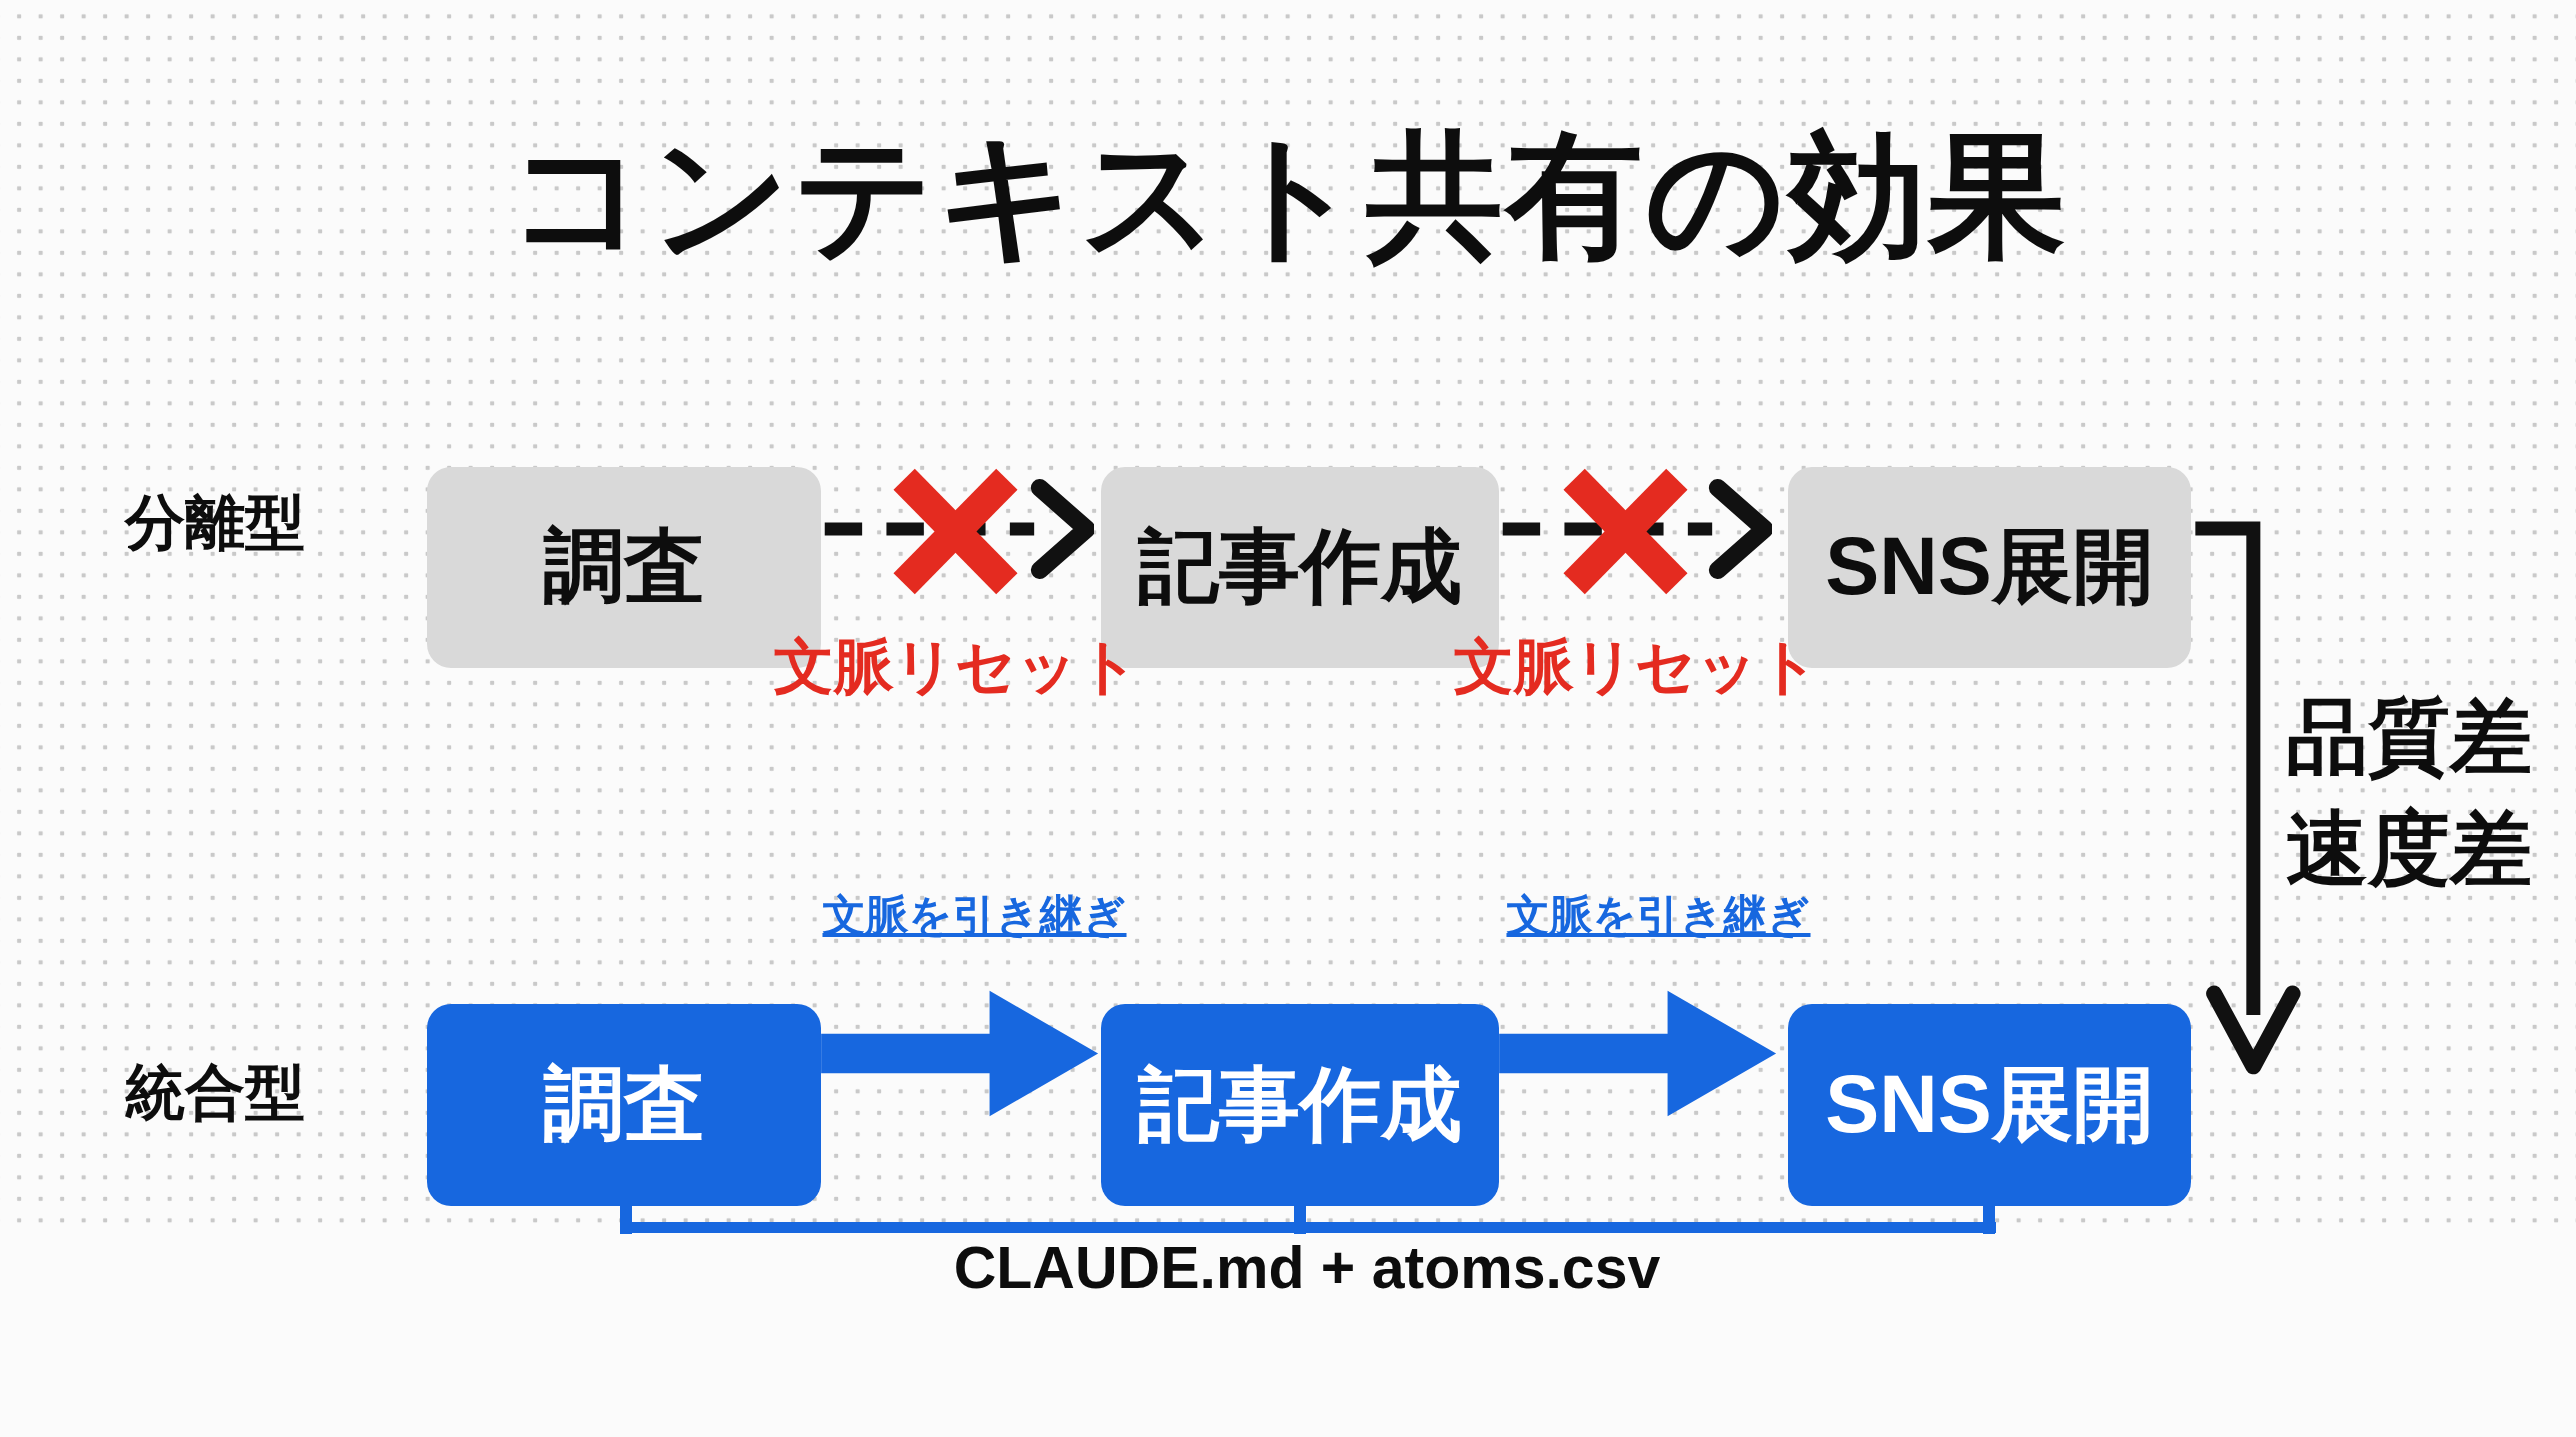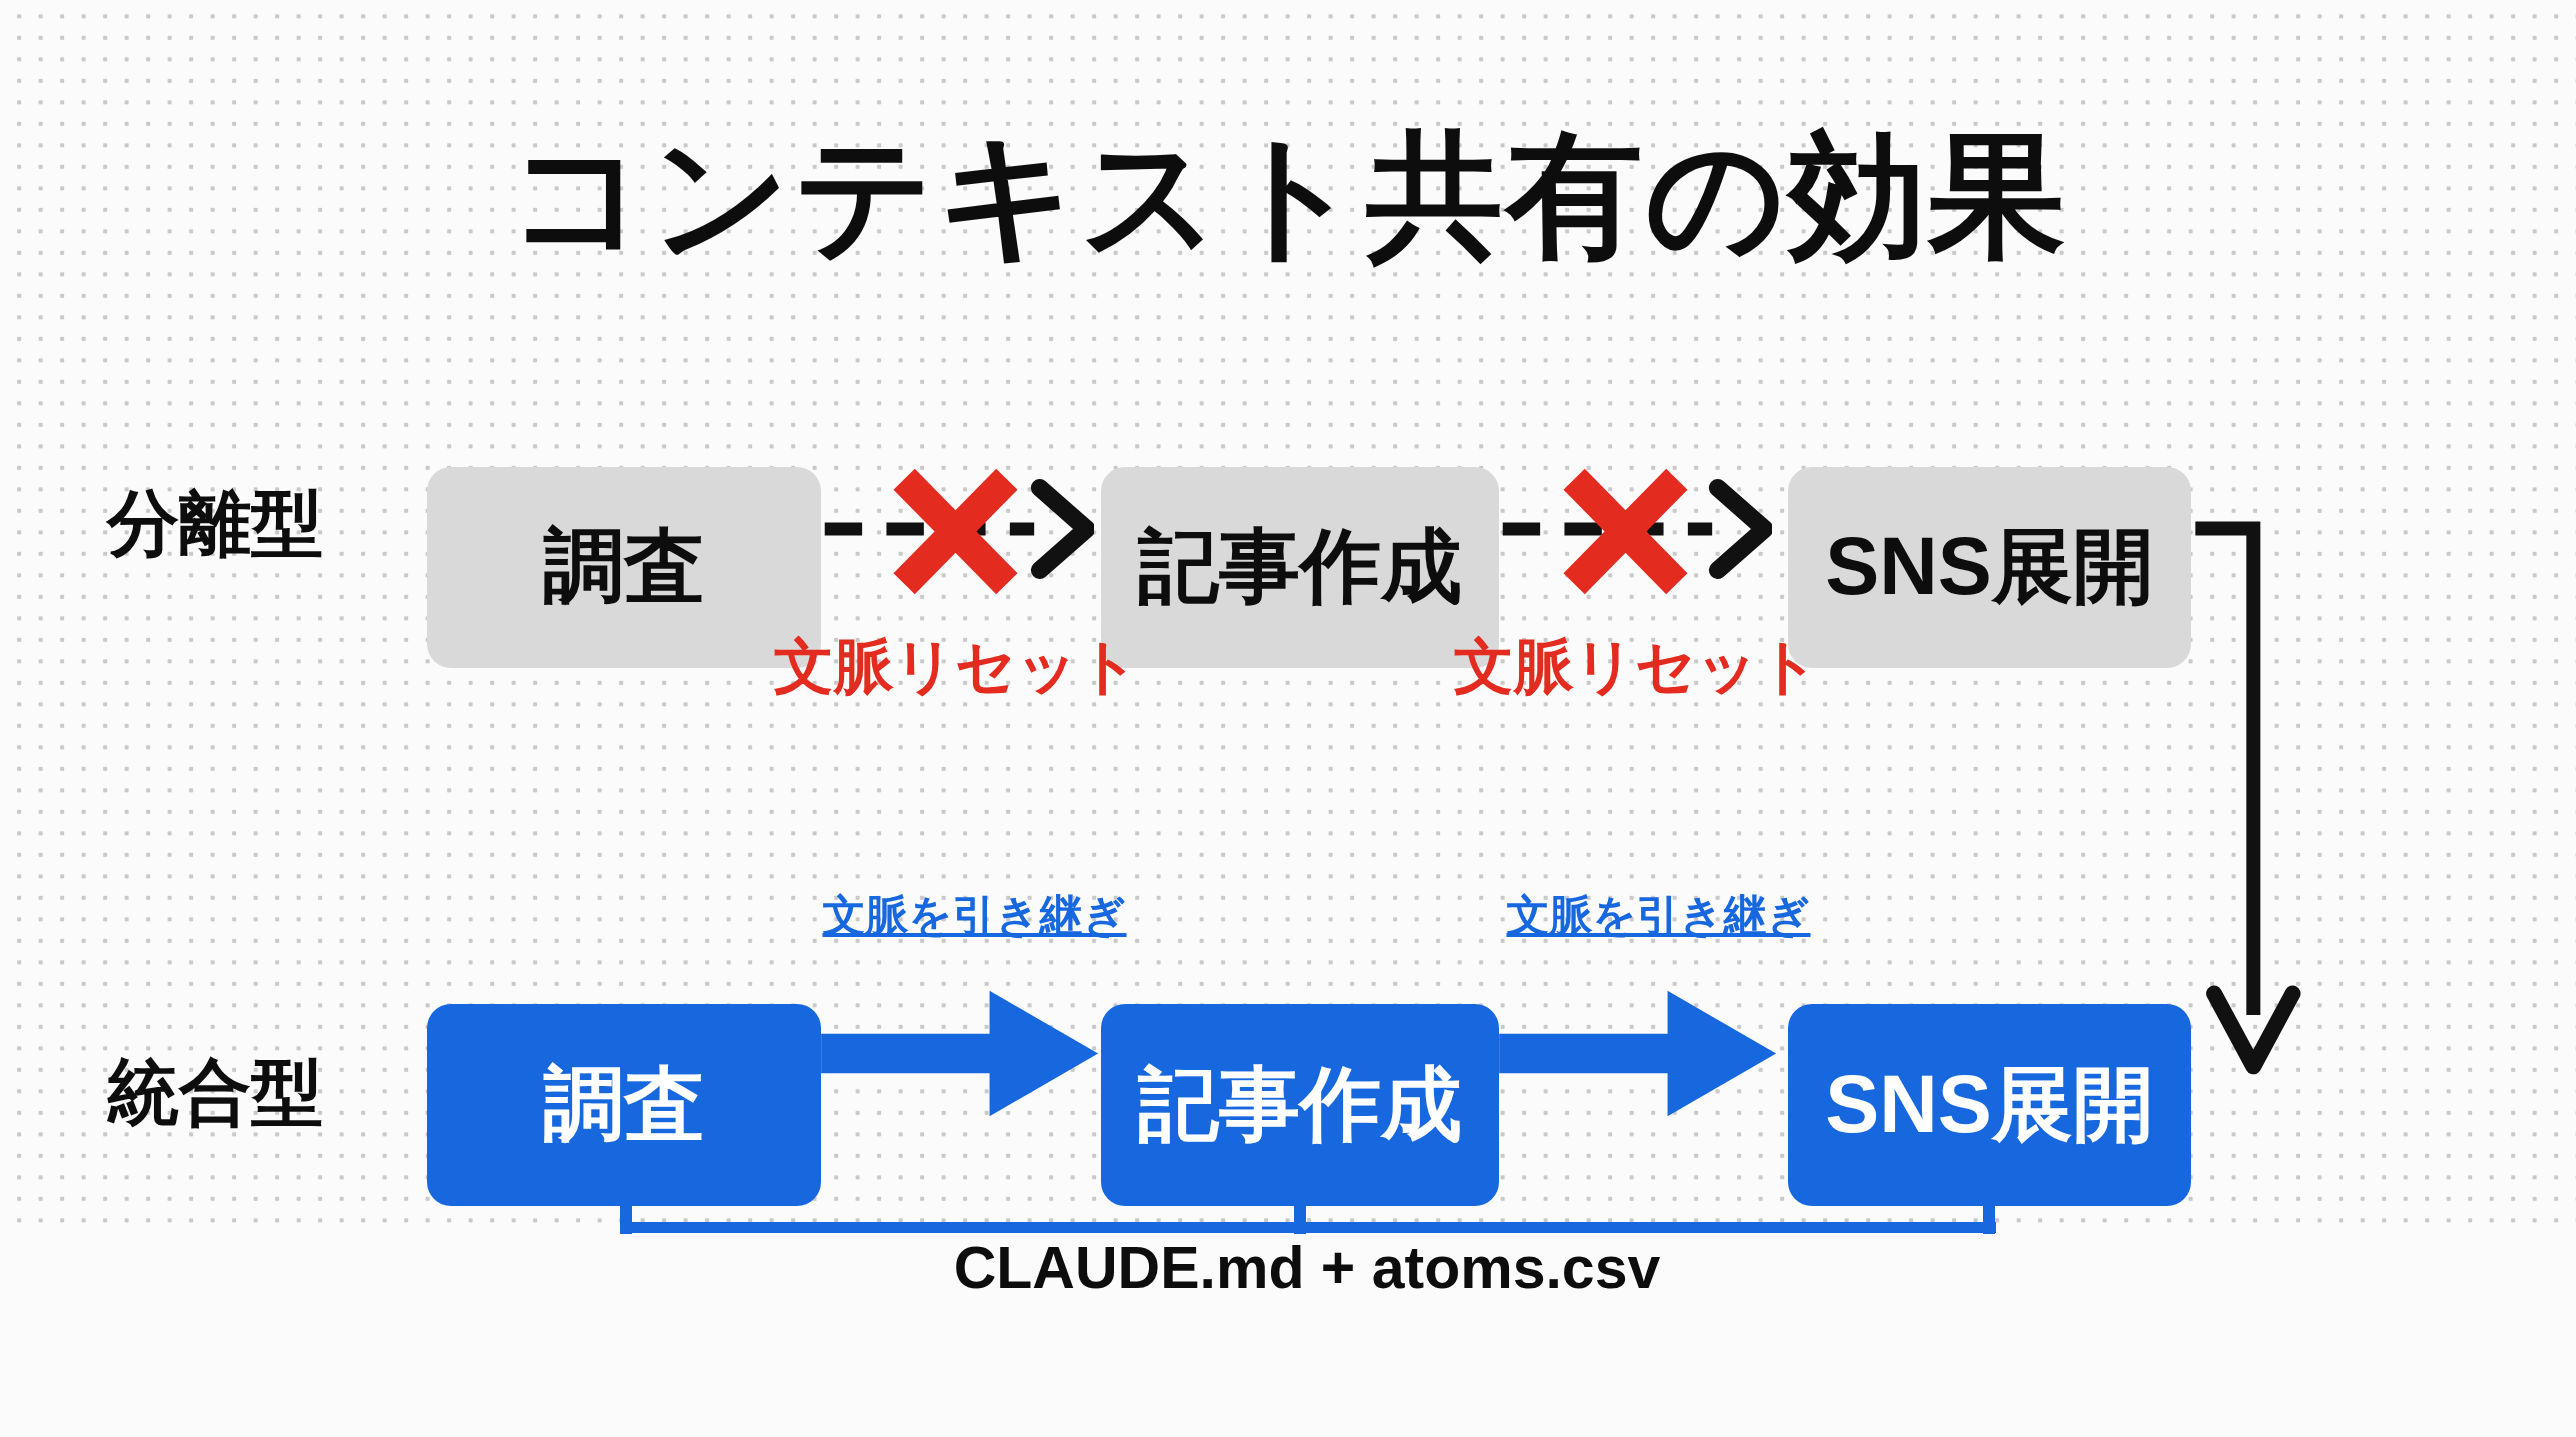--- a/index.html
+++ b/index.html
@@ -18,21 +18,21 @@
   .abs{position:absolute;}
   .nowrap{white-space:nowrap;}
   .title{
     left:0;top:105px;width:2576px;
     text-align:center;
     font-size:137px;font-weight:900;color:#0d0d0d;
     letter-spacing:2.8px;
   }
   .rowlabel{
     display:flex;align-items:center;justify-content:center;
-    font-size:72px;font-weight:900;color:#0d0d0d;
+    font-size:60px;font-weight:900;color:#0d0d0d;
   }
   .box{
     display:flex;align-items:center;justify-content:center;
     border-radius:24px;
     font-weight:900;font-size:81px;margin-top:44px;
   }
   .box.gray{background:#d9d9d9;color:#0d0d0d;}
   .box.blue{background:#1767DF;color:#ffffff;}
   .reset-label{
     color:#E42B20;font-size:60px;font-weight:800;
@@ -97,20 +97,24 @@
   </svg>
 
   <div class="abs reset-label nowrap" style="left:760px;top:627px;">文脈リセット</div>
   <div class="abs reset-label nowrap" style="left:1440px;top:627px;">文脈リセット</div>
 
   <svg class="abs" style="left:2186px;top:505px;" width="159" height="599" viewBox="0 0 170 640">
     <path d="M10 25 H72 V545" fill="none" stroke="#111111" stroke-width="15"></path>
     <path d="M30 522 L72 600 L114 522" fill="none" stroke="#111111" stroke-width="17" stroke-linecap="round" stroke-linejoin="round"></path>
   </svg>
 
+  <div class="abs outcome">
+    <div class="nowrap">品質差</div>
+    <div class="nowrap">速度差</div>
+  </div>
 
   <div class="abs rowlabel nowrap" style="left:54px;top:992px;width:322px;height:202px;">統合型</div>
 
   <div class="abs box blue nowrap" style="left:427px;top:960px;width:394px;height:202px;">
     <span>調査</span>
   </div>
 
   <div class="abs box blue nowrap" style="left:1101px;top:960px;width:398px;height:202px;">
     <span>記事作成</span>
   </div>

